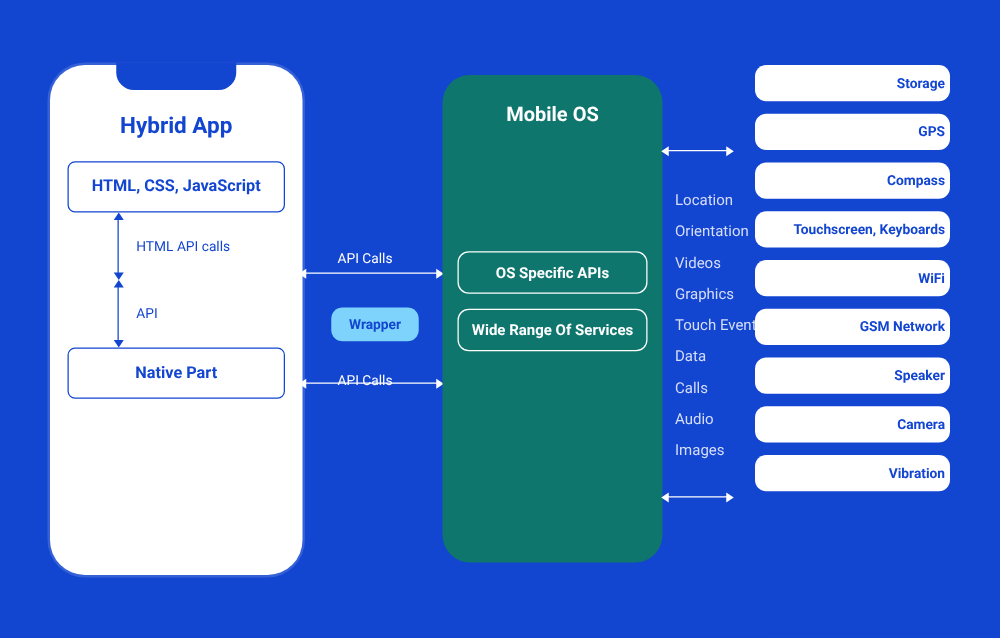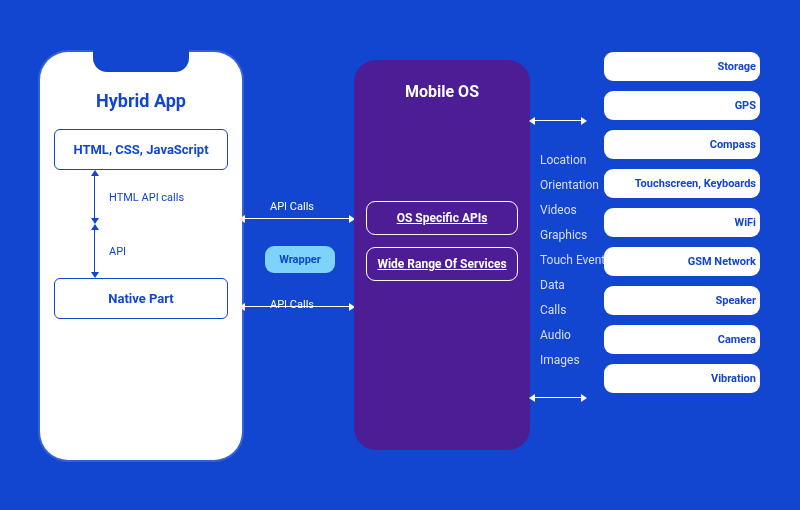--- a/index.html
+++ b/index.html
@@ -105,41 +105,40 @@
   .h2 { left: 244px; top: 306px; width: 106px; } 
   
   .h3 { left: 534px; top: 120px; width: 48px; }
   .h4 { left: 534px; top: 397px; width: 48px; }
 
   
   .os-card {
     position: absolute;
     left: 354px; top: 60px;
     width: 176px; height: 390px;
-    background: #4c1d95;
+    background: #0f766e;
     border-radius: 22px;
     padding: 22px 12px;
   }
   .os-card h2 {
     margin: 0 0 100px;
     text-align: center;
     color: #fff;
     font-size: 16px;
     font-weight: 700;
   }
   .os-card .slot {
     border: 1.2px solid #fff;
     border-radius: 9px;
     color: #fff;
     text-align: center;
     font-weight: 700;
     font-size: 12px;
     padding: 9px 4px;
     margin-bottom: 12px;
-    text-decoration: underline;
   }
 
   
   .features {
     position: absolute;
     left: 540px; top: 148px;
     color: #d6ddf7;
     font-size: 12px;
     line-height: 25px;
   }

